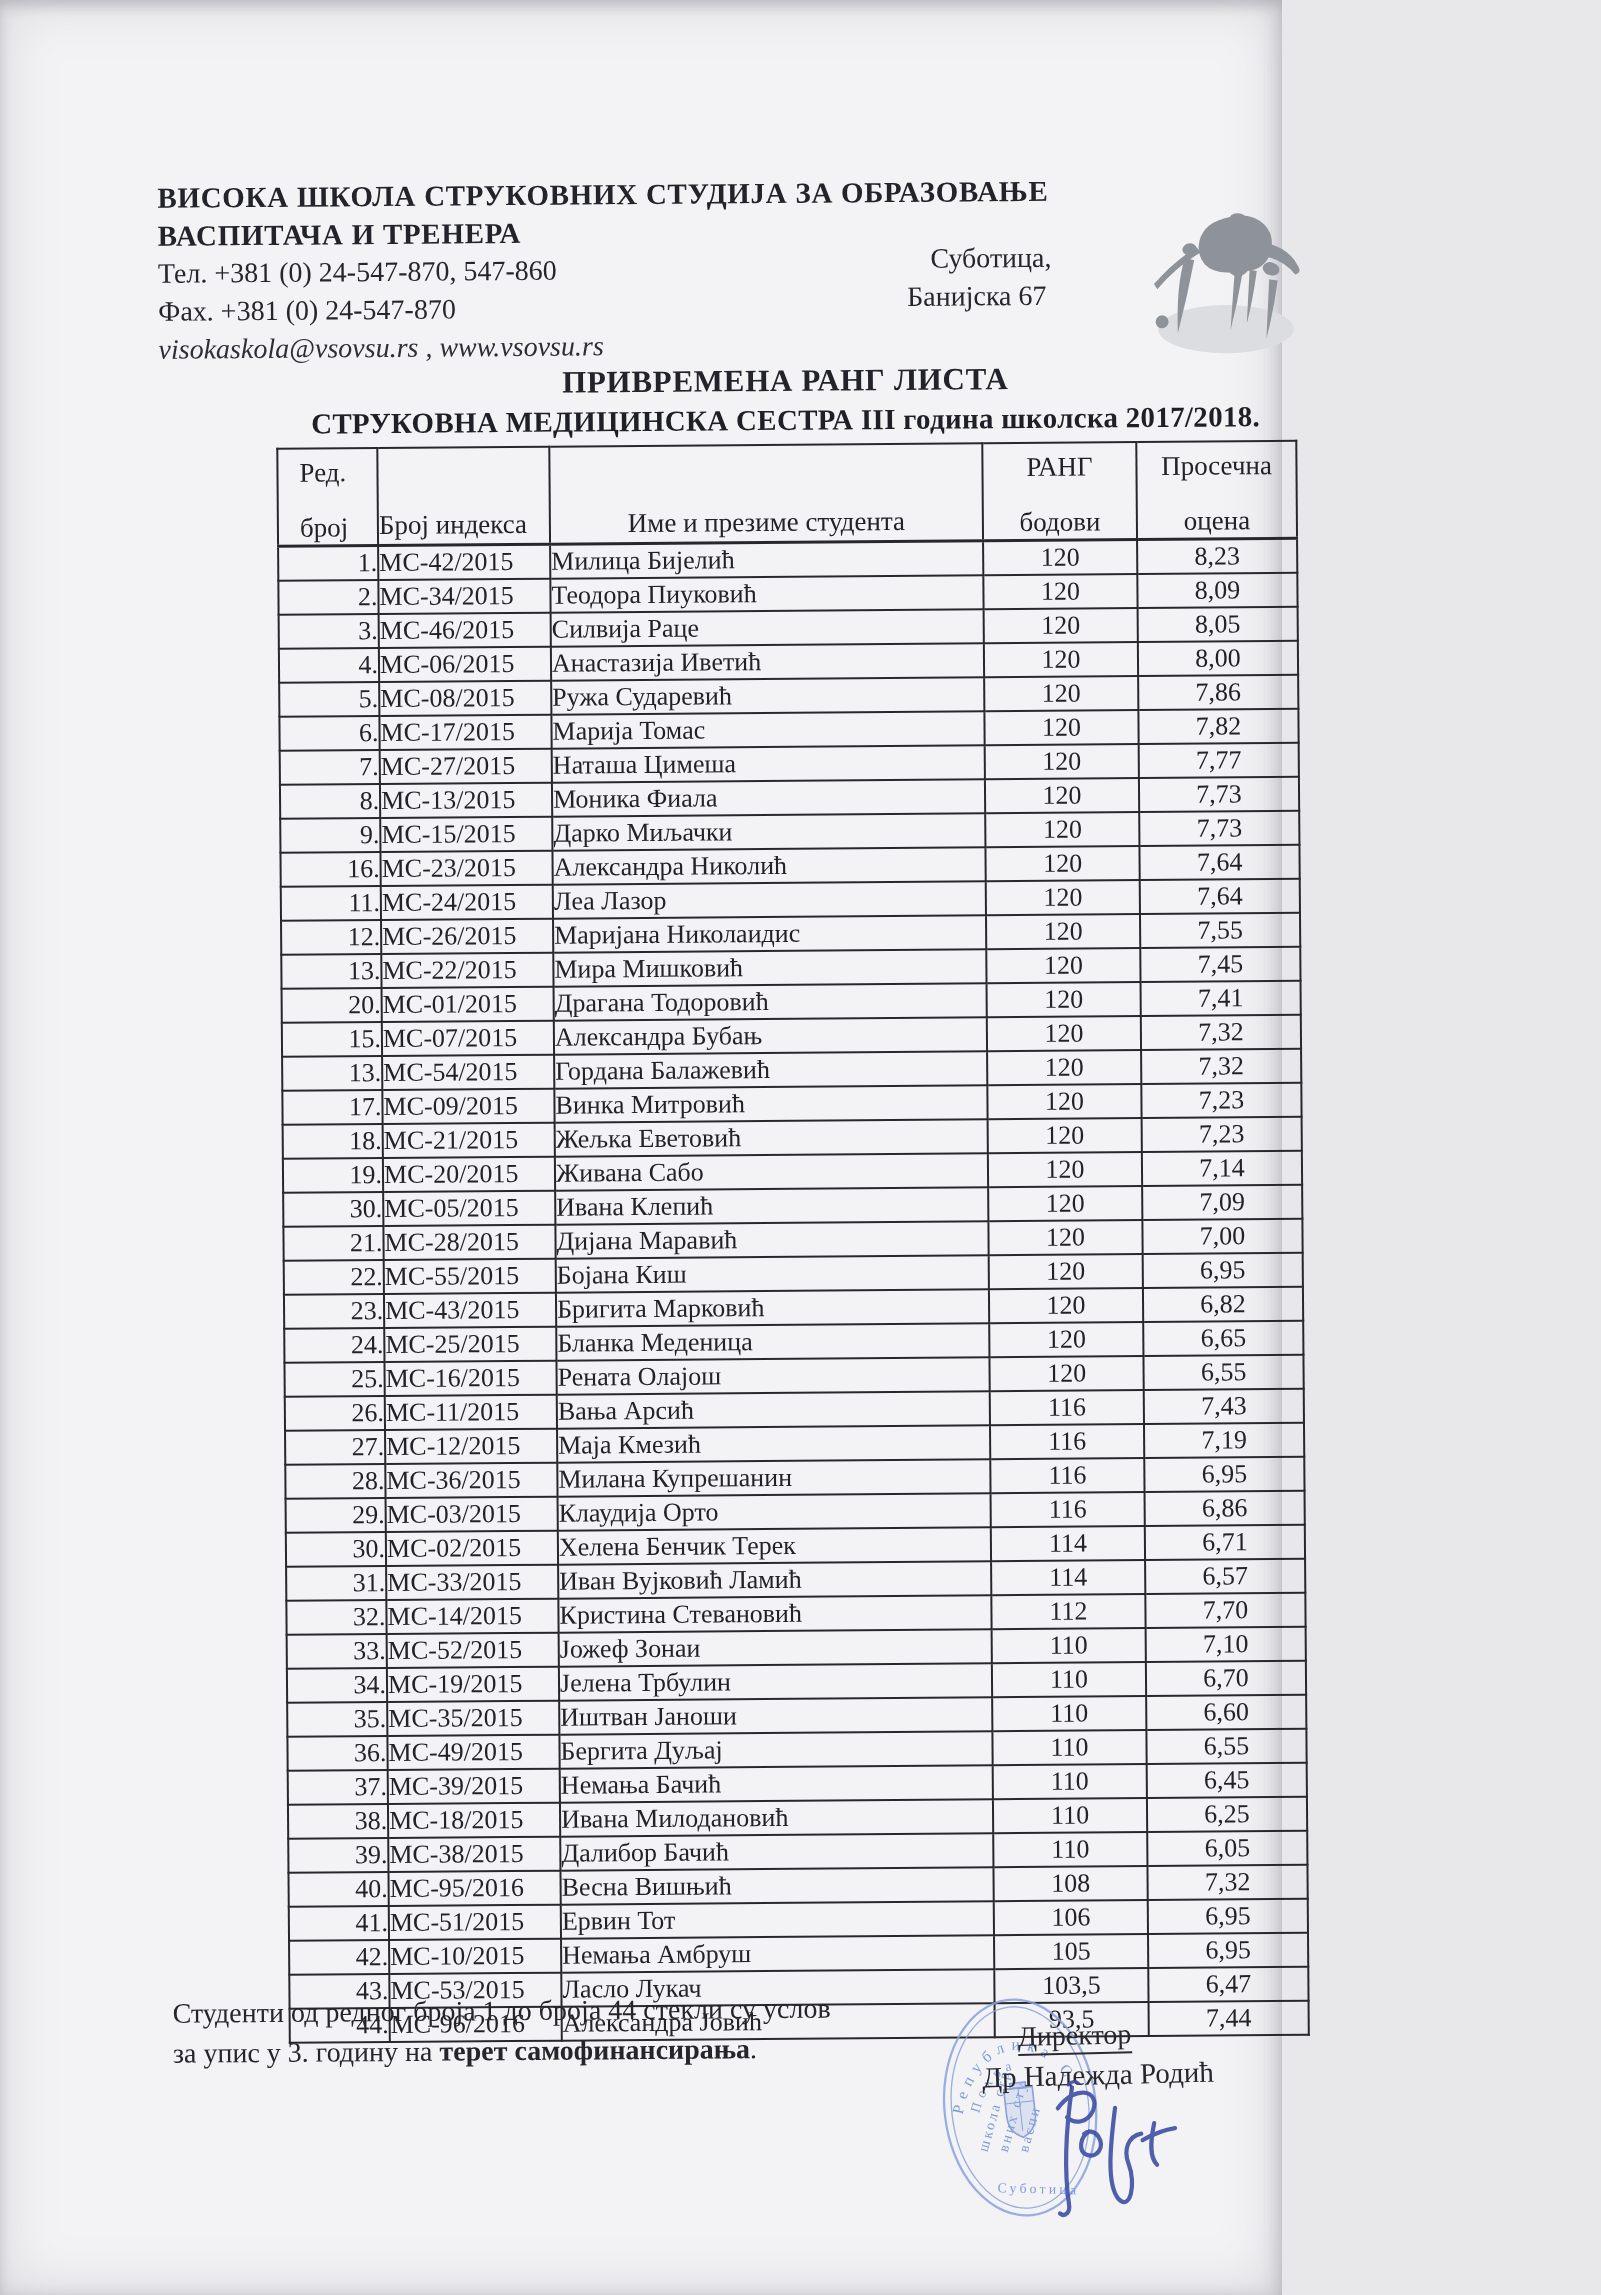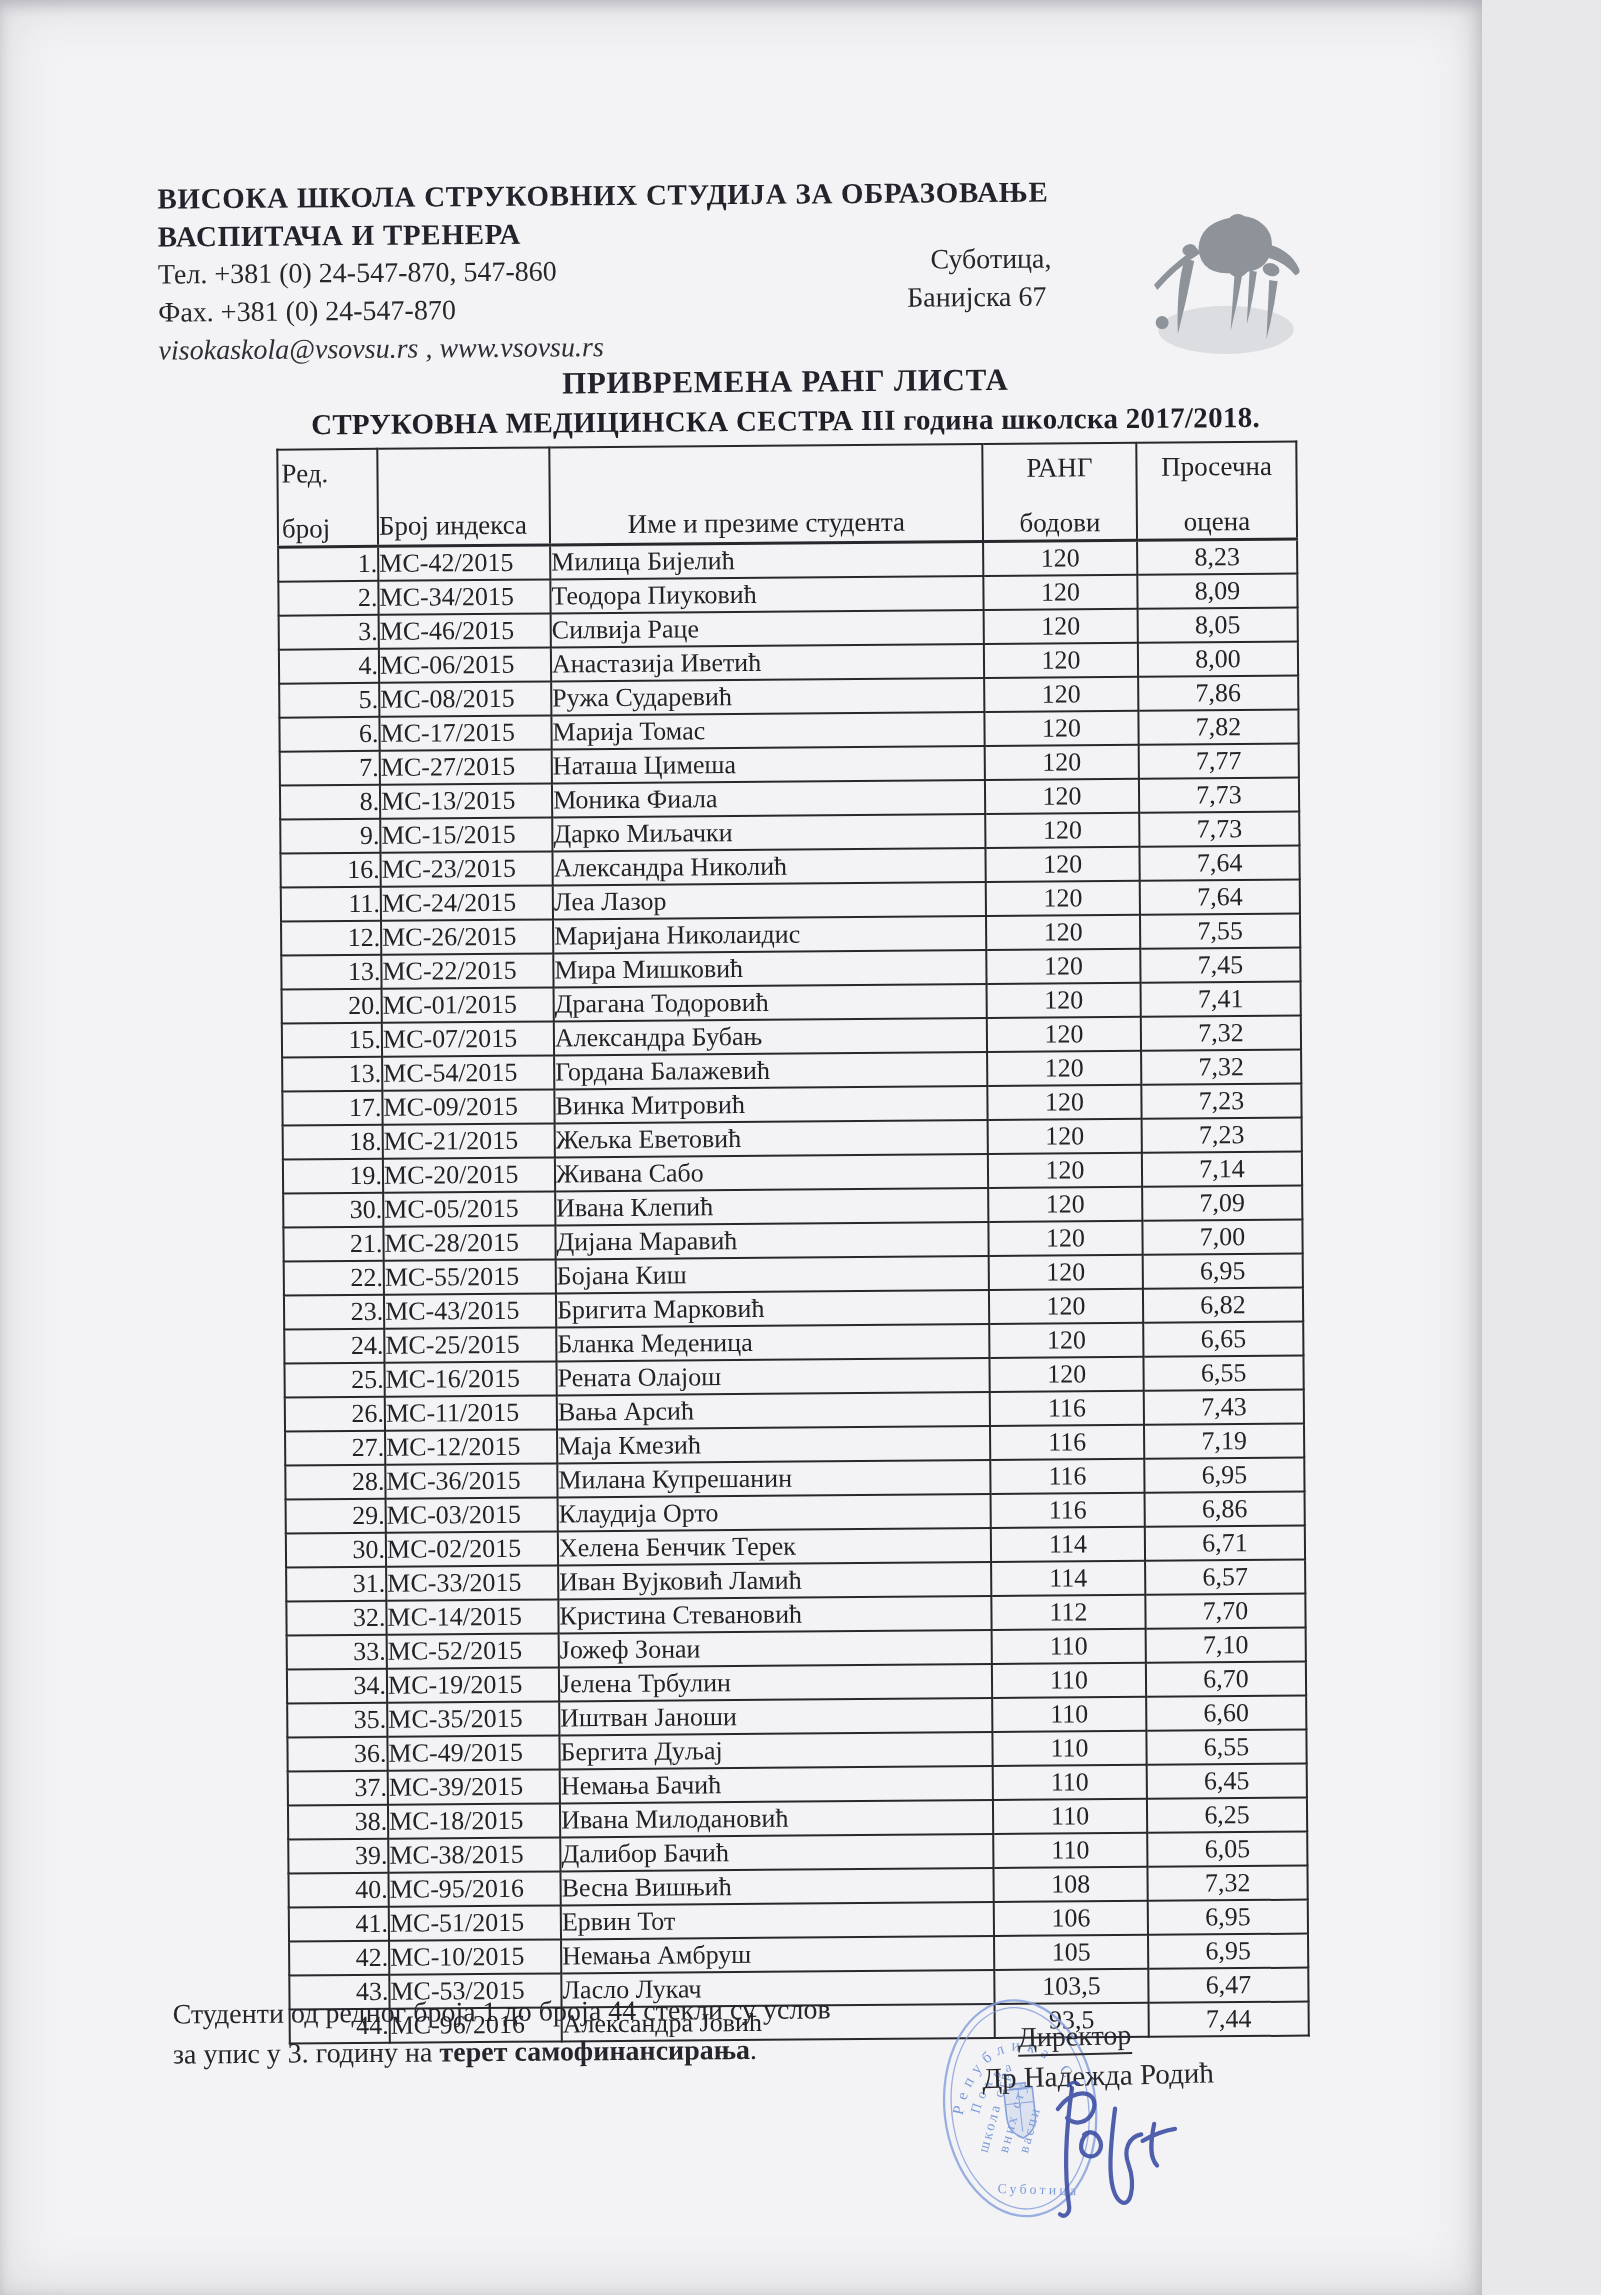--- a/index.html
+++ b/index.html
@@ -2,21 +2,21 @@
 <html style="font-size:10.4px"><head>
 <meta charset="utf-8">
 <style>
   html,body{margin:0;padding:0;}
   body{
     width:1602px;height:2295px;overflow:hidden;
     background:#e8e8eb;
     font-family:"Liberation Serif","DejaVu Serif",serif;
   }
   .page{
-    position:relative;width:1482px;height:2295px;
+    position:relative;width:1282px;height:2295px;
     background:#f3f3f5;
     box-shadow:inset 0 0 59px rgba(110,110,125,.22), inset 0 6.5px 11.7px rgba(110,110,125,.25), inset -9px 0 17px rgba(110,110,125,.16);
     color:#26262c;
   }
   .content{position:absolute;inset:0;transform:rotate(-0.45deg);transform-origin:50% 40%;}
 
   
   .lh-left{position:absolute;left:163px;top:175px;line-height:38px;font-size:28px;white-space:nowrap;}
   .lh-left .b{font-weight:bold;font-size:29px;letter-spacing:0.7px;color:#23232b;}
   .lh-left .it{font-style:italic;color:#2e2e36;}
@@ -37,21 +37,21 @@
     border-collapse:collapse;table-layout:fixed;
     font-size:26px;color:#222228;
   }
   .rank-table th,.rank-table td{
     border:2px solid #27272d;
     border-top-width:2.6px;border-bottom-width:2.6px;
     padding:0;overflow:hidden;white-space:nowrap;
   }
   .rank-table thead th{border-bottom-width:3.9px;height:95px;font-weight:normal;font-size:27px;vertical-align:bottom;}
   .th-stack{display:flex;flex-direction:column;justify-content:space-between;height:86px;padding:3.9px 0 1.3px 0;}
-  .h-no .th-stack{align-items:flex-start;padding-left:3px;}
+  .h-no .th-stack{align-items:flex-start;padding-left:21px;}
   .h-espb .th-stack,.h-avg .th-stack{align-items:center;}
   .h-index{ text-align:left;padding-left:6.5px;}
   .h-index span,.h-name span{display:block;padding-bottom:2.6px;}
   .h-name{text-align:center;}
   .rank-table tbody td{height:32px;}
   .c-no{text-align:right;padding-right:17px;}
   .c-index{padding-left:9px;}
   .c-name{padding-left:7.8px;}
   .c-espb,.c-avg{text-align:center;}
 

